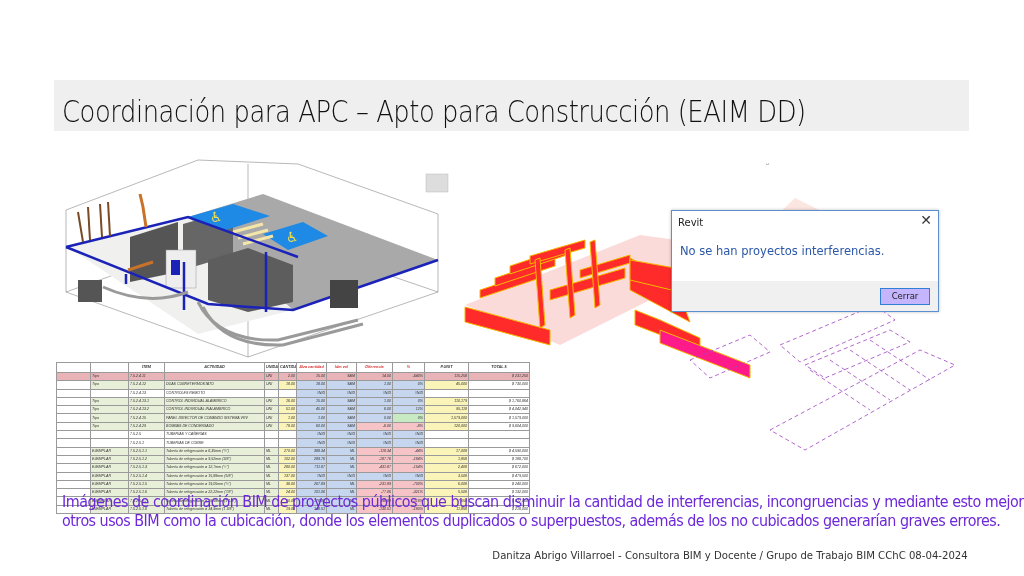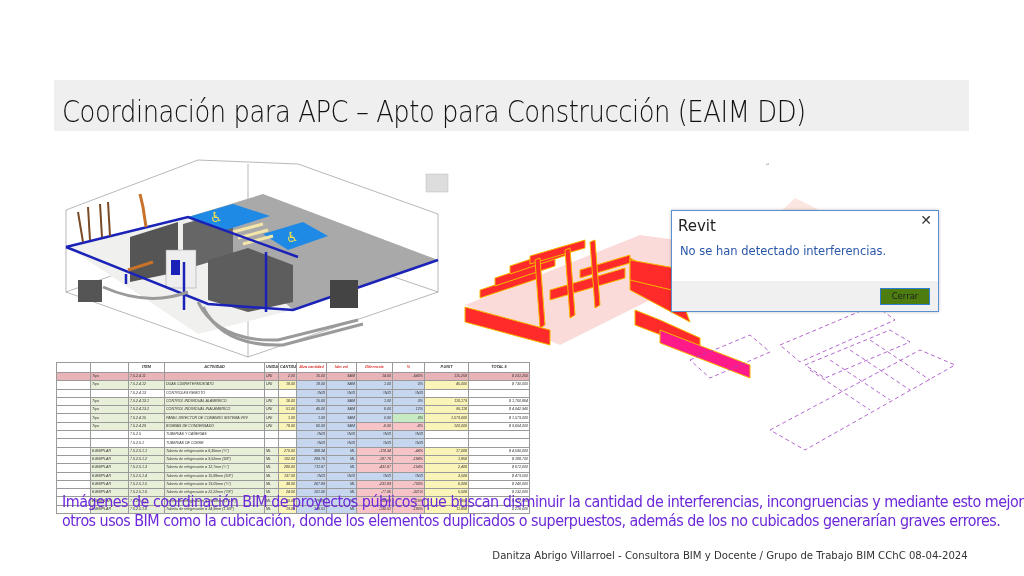--- a/index.html
+++ b/index.html
@@ -18,25 +18,25 @@
   .sheet th.red { color:#d33; }
   .c-green { background:#e7efd8; }
   .c-yellow { background:#fbf4b8; }
   .c-blue { background:#c5d6ee; }
   .c-pink { background:#f6c3c7; }
   .c-brightgreen { background:#c7eac2; }
   .c-red-row { background:#e9b4b8; }
   .r { text-align:right; }
   .dialog { position:absolute; left:671px; top:210px; width:266px; height:100px; background:#fff;
             border:1px solid #5b8fd0; box-shadow:0 0 3px rgba(0,0,0,0.25); }
-  .dlg-title { position:absolute; left:6px; top:6px; font-size:15px; color:#222; font-family:"DejaVu Sans", sans-serif; }
+  .dlg-title { position:absolute; left:6px; top:6px; font-size:10px; color:#222; font-family:"DejaVu Sans", sans-serif; }
   .dlg-close { position:absolute; right:6px; top:1px; font-size:14px; color:#333; cursor:pointer; font-family:"DejaVu Sans", sans-serif; }
   .dlg-msg { position:absolute; left:8px; top:33px; font-size:11.5px; color:#2a57a8; font-family:"DejaVu Sans", sans-serif; }
   .dlg-foot { position:absolute; left:0; right:0; bottom:0; height:30px; background:#f0f0f0; }
-  .dlg-btn { position:absolute; right:8px; top:7px; width:48px; height:15px; border:1px solid #2f7fd6; background:#4d7c0f;
+  .dlg-btn { position:absolute; right:8px; top:7px; width:48px; height:15px; border:1px solid #2f7fd6; background:#c4b5fd;
              font-size:8.5px; color:#222; text-align:center; line-height:15px; font-family:"DejaVu Sans", sans-serif; cursor:pointer; }
   .caption { position:absolute; left:62px; top:493px; width:900px; font-size:15px; line-height:19px; color:#6d28d9;
              font-family:"DejaVu Sans", sans-serif; letter-spacing:-0.55px; }
   .caption div { white-space:nowrap; transform:scaleX(0.955); transform-origin:left center; }
   .footer { position:absolute; right:56px; top:549px; font-size:11px; color:#333; font-family:"DejaVu Sans", sans-serif; white-space:nowrap;
             transform:scaleX(0.92); transform-origin:right center; }
 </style>
 </head>
 <body>
 
@@ -413,21 +413,21 @@
           <td class="c-yellow r">11,858</td>
           <td class="r">$ 218,000</td>
         </tr>
       </tbody>
   </table>
 </div>
 
 <div class="dialog">
   <div class="dlg-title">Revit</div>
   <div class="dlg-close">✕</div>
-  <div class="dlg-msg">No se han detectado interferencias.</div>
+  <div class="dlg-msg">No se han proyectos interferencias.</div>
   <div class="dlg-foot">
     <div class="dlg-btn">Cerrar</div>
   </div>
 </div>
 
 <div class="caption">
   <div>Imágenes de coordinación BIM de proyectos públicos que buscan disminuir la cantidad de interferencias, incongruencias y mediante esto mejorar</div>
   <div>otros usos BIM como la cubicación, donde los elementos duplicados o superpuestos, además de los no cubicados generarían graves errores.</div>
 </div>
 

